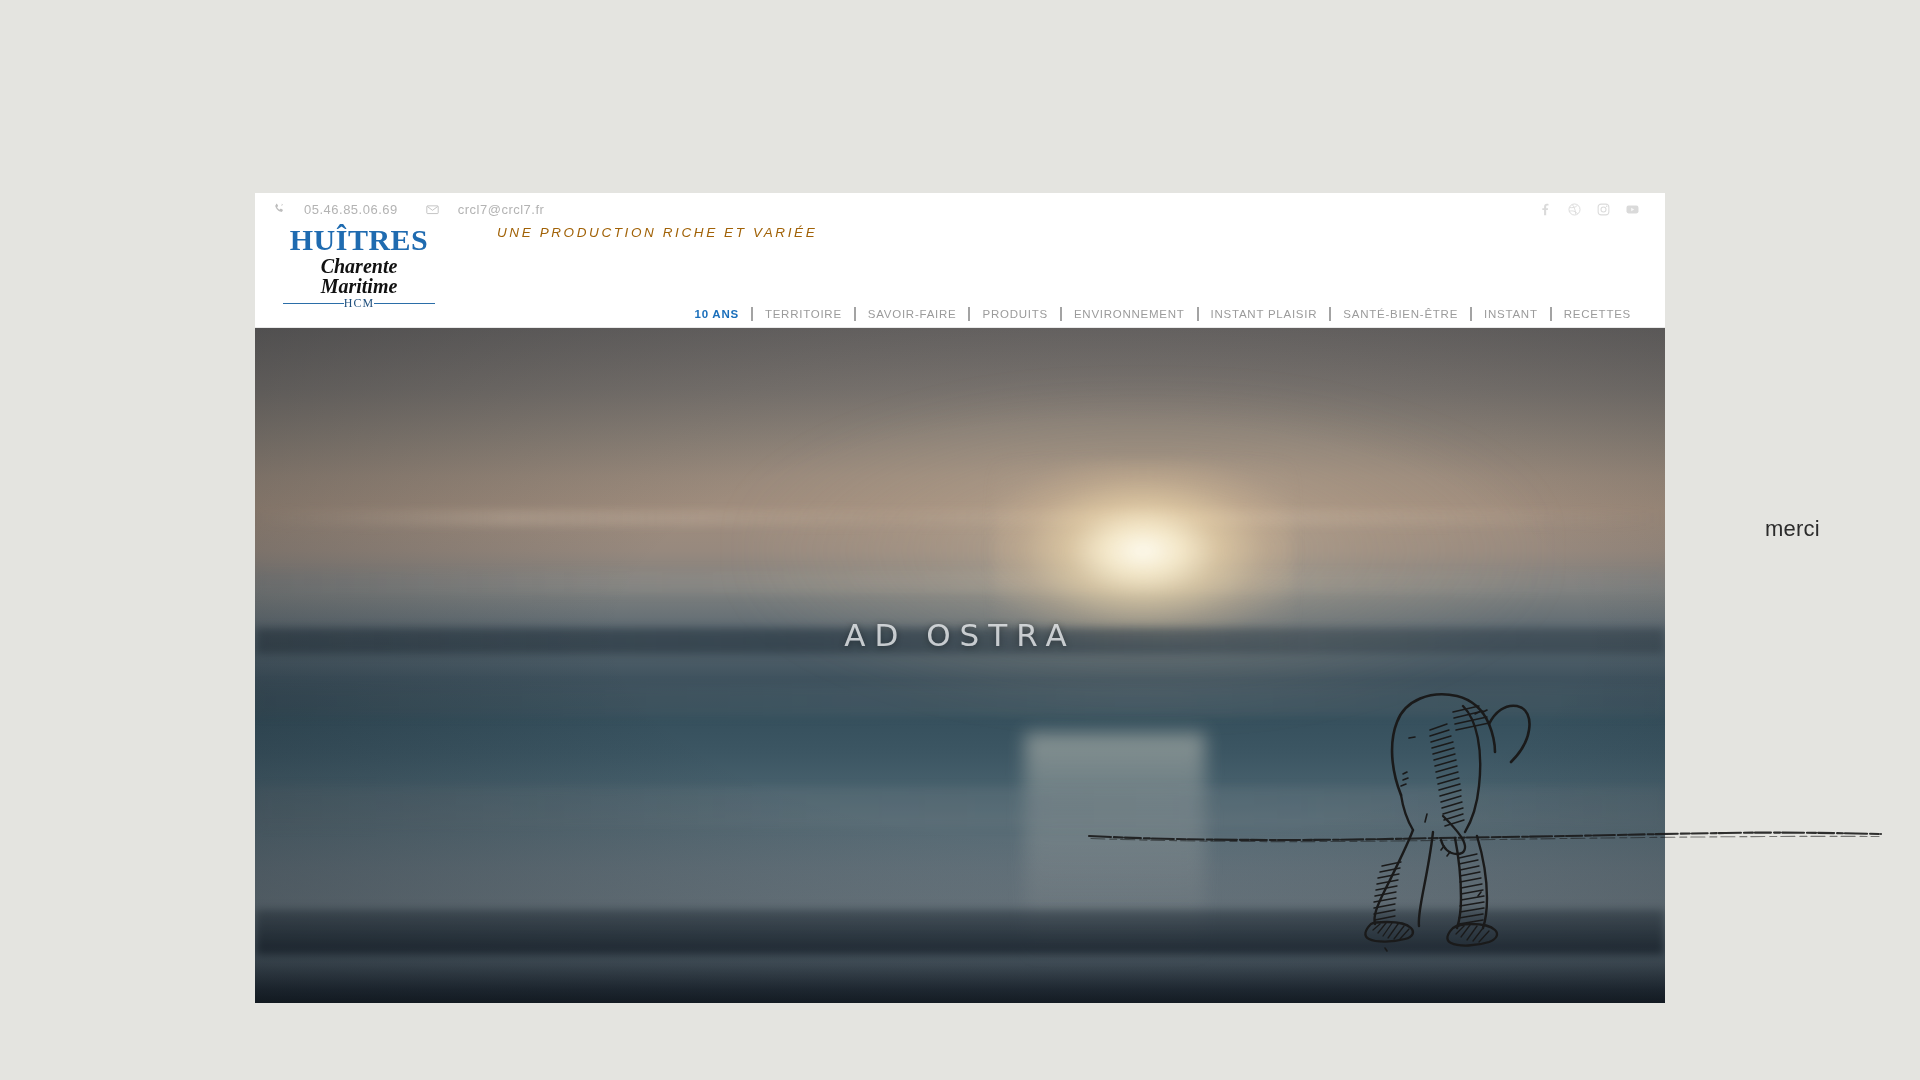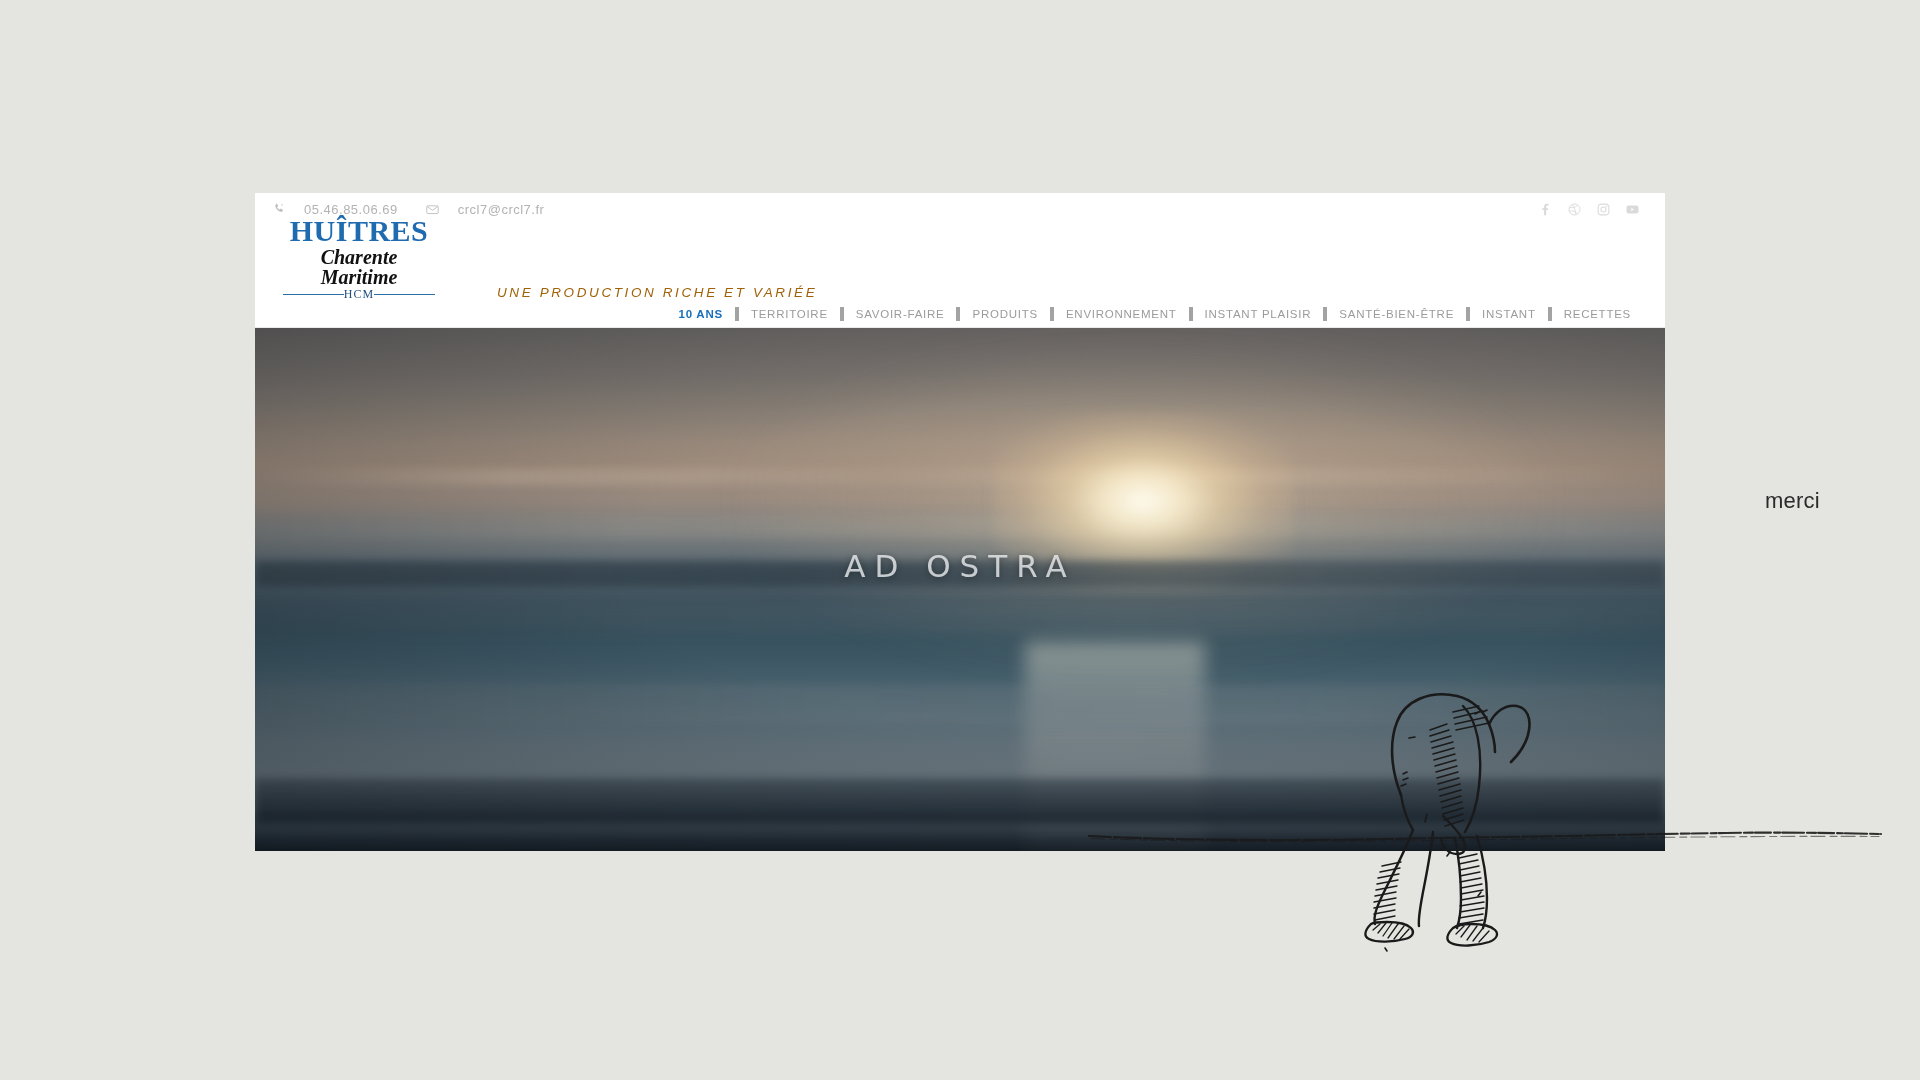--- a/index.html
+++ b/index.html
@@ -50,21 +50,21 @@
     width:13px; height:13px;
     display:block;
     opacity:.55;
   }
   .social-ico svg { display:block; width:13px; height:13px; fill:#bdbdbd; }
 
   
   .brandrow {
     height:75px;
     display:flex;
-    align-items:flex-end;
+    align-items:flex-start;
     padding:0 22px 0 28px;
     position:relative;
   }
   .logo {
     width:152px;
     text-align:center;
     line-height:1;
     user-select:none;
   }
   .logo-main {
@@ -114,31 +114,31 @@
     padding-right:22px;
     border-bottom:1px solid #e9e9e9;
   }
   .nav-list { display:flex; align-items:flex-end; list-style:none; }
   .nav-item {
     font-size:11.5px;
     letter-spacing:.75px;
     color:#9b9b9b;
     padding:0 12px;
     white-space:nowrap;
-    border-left:4px solid #a3a3a3;
+    border-left:2px solid #a3a3a3;
     line-height:14px;
     cursor:pointer;
   }
   .nav-item:first-child { border-left:none; }
   .nav-item.active { color:#1a6fbb; font-weight:bold; }
 
   
   .hero {
     position:relative;
-    height:523px;
+    height:675px;
     overflow:hidden;
     background:#7f1d1d;
   }
   
   .hero-sky {
     position:absolute; inset:0;
     background:
       linear-gradient(to bottom,
         #6e6a68 0%,
         #7b7570 9%,
@@ -219,21 +219,21 @@
     letter-spacing:9px;
     color:rgba(235,238,240,.80);
     text-shadow:0 1px 6px rgba(0,0,0,.35);
     white-space:nowrap;
     user-select:none;
   }
 
   
   .merci {
     position:absolute;
-    left:1765px; top:488px;
+    left:1765px; top:516px;
     font-size:22px;
     color:#2b2b2b;
     letter-spacing:.2px;
     font-family:"Liberation Sans", sans-serif;
   }
   .drawing {
     position:absolute;
     left:1085px; top:690px;
     width:800px; height:330px;
     pointer-events:none;

